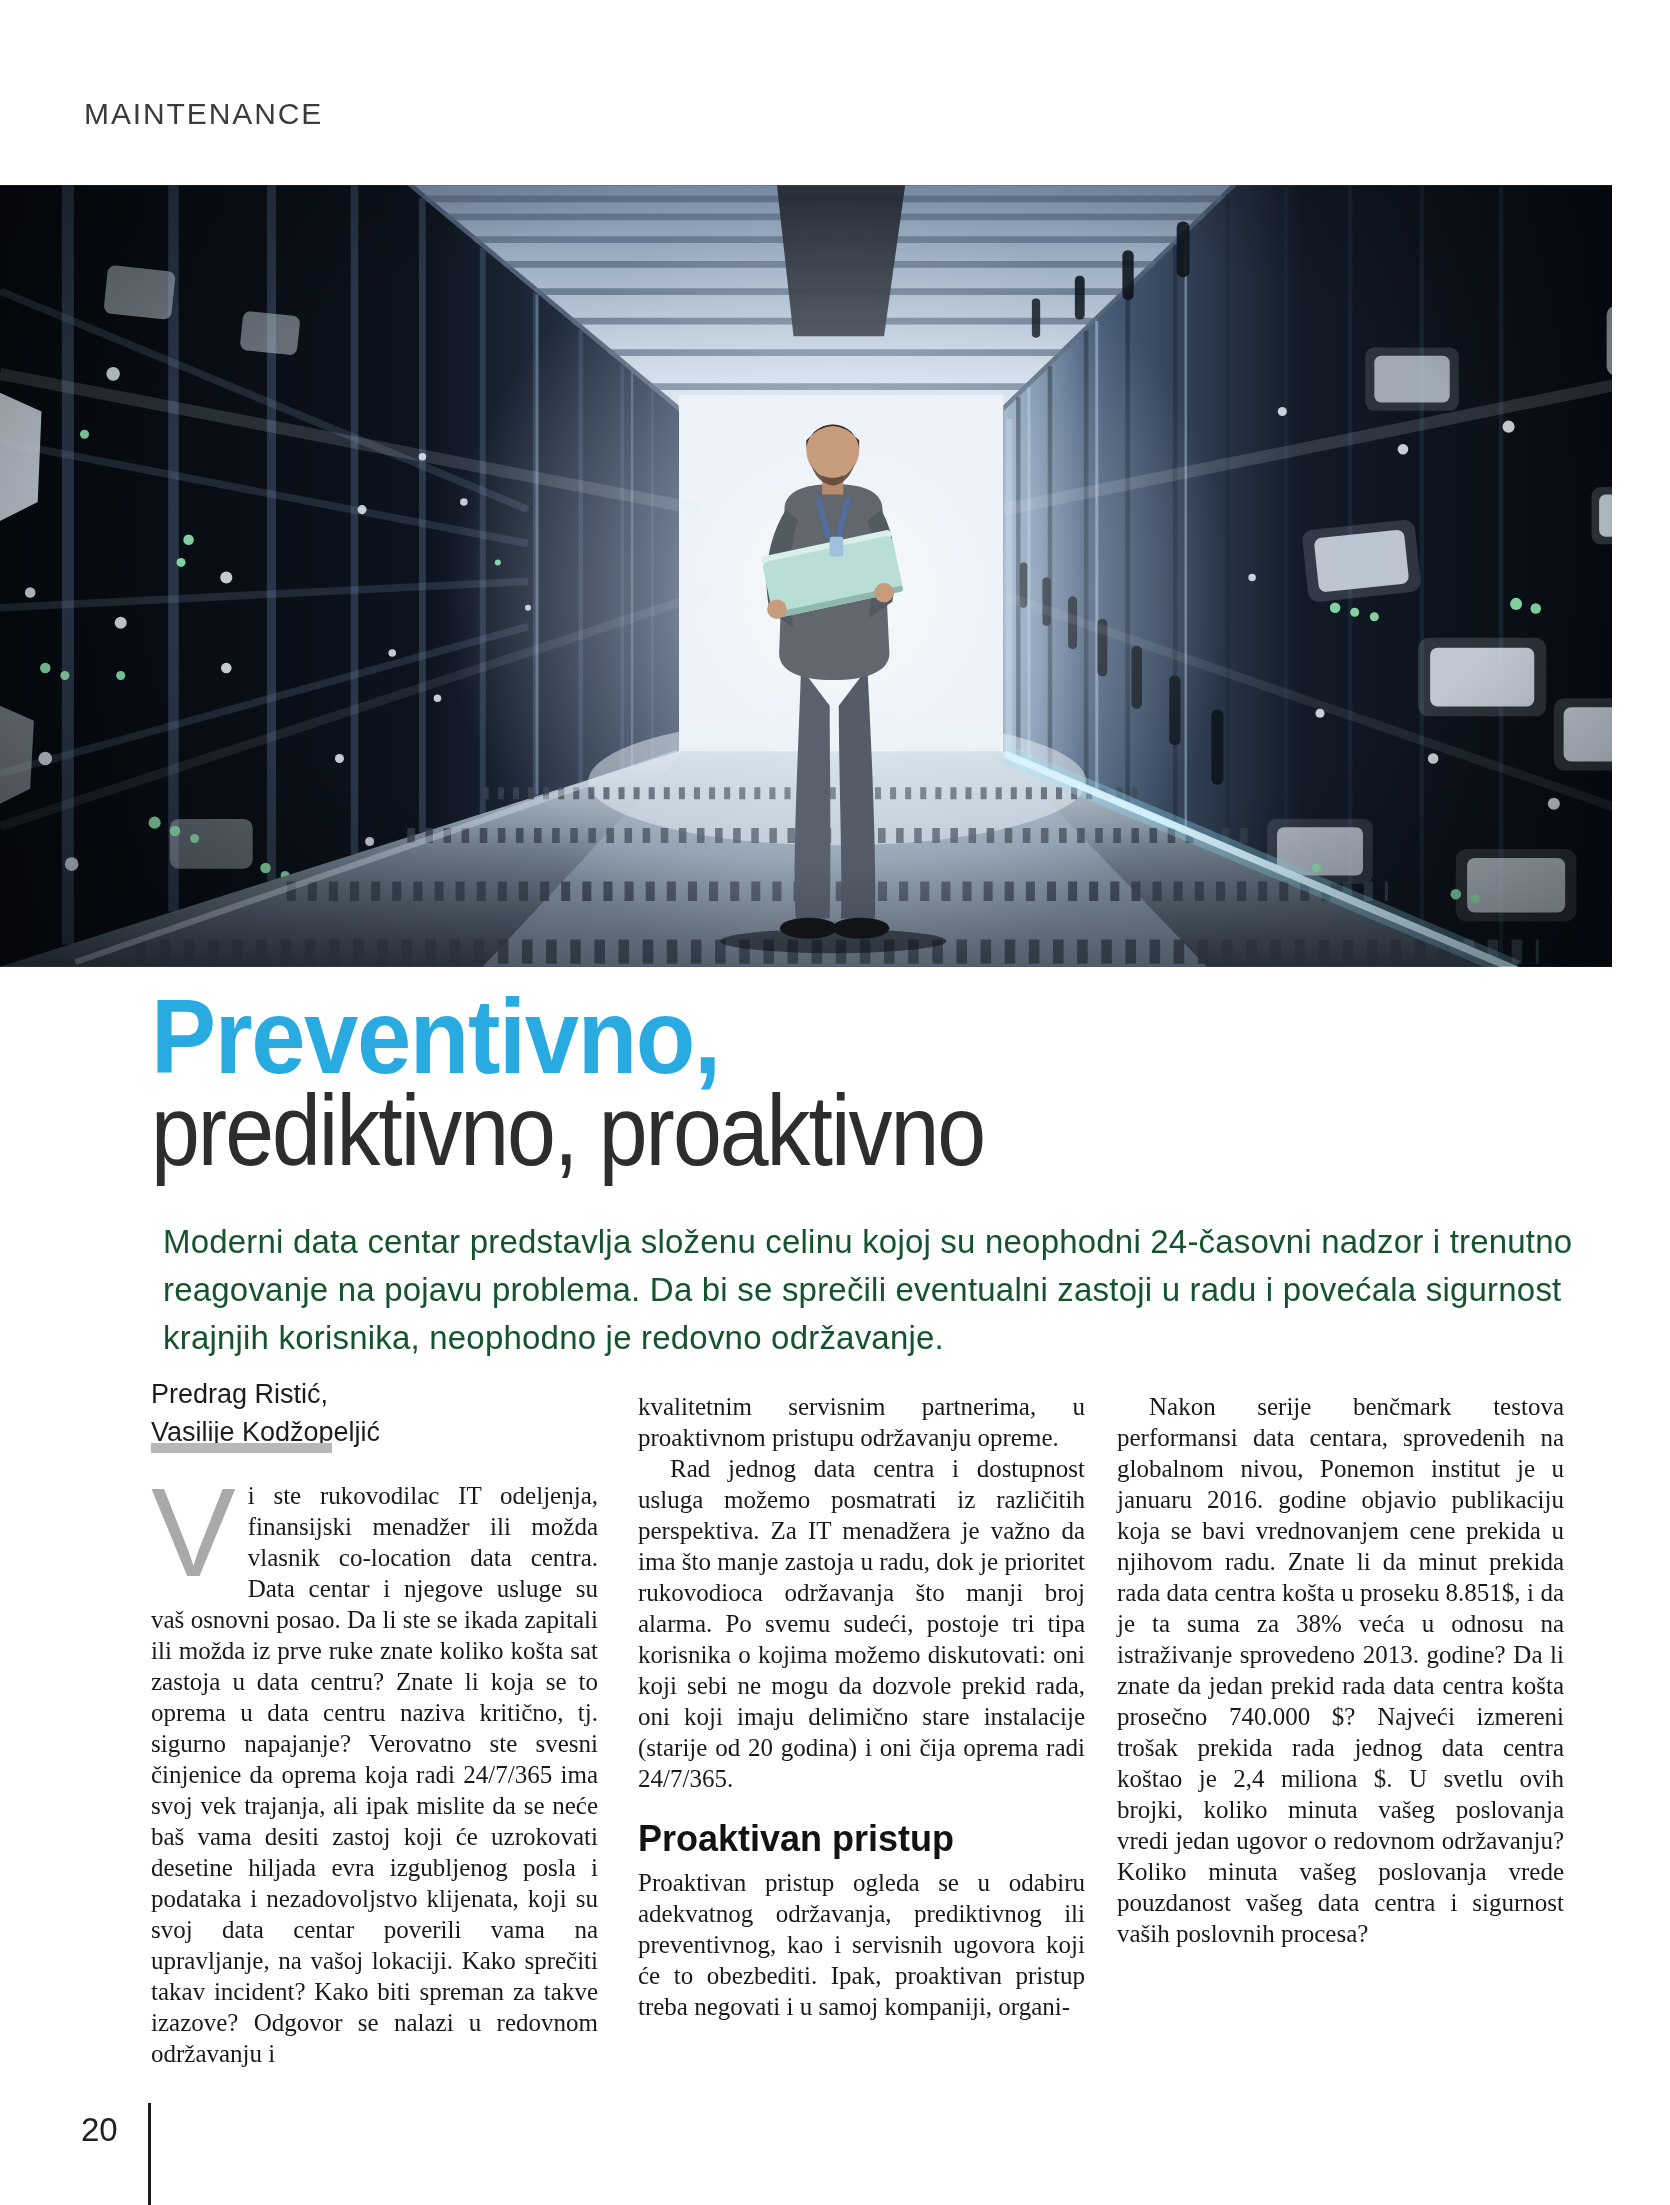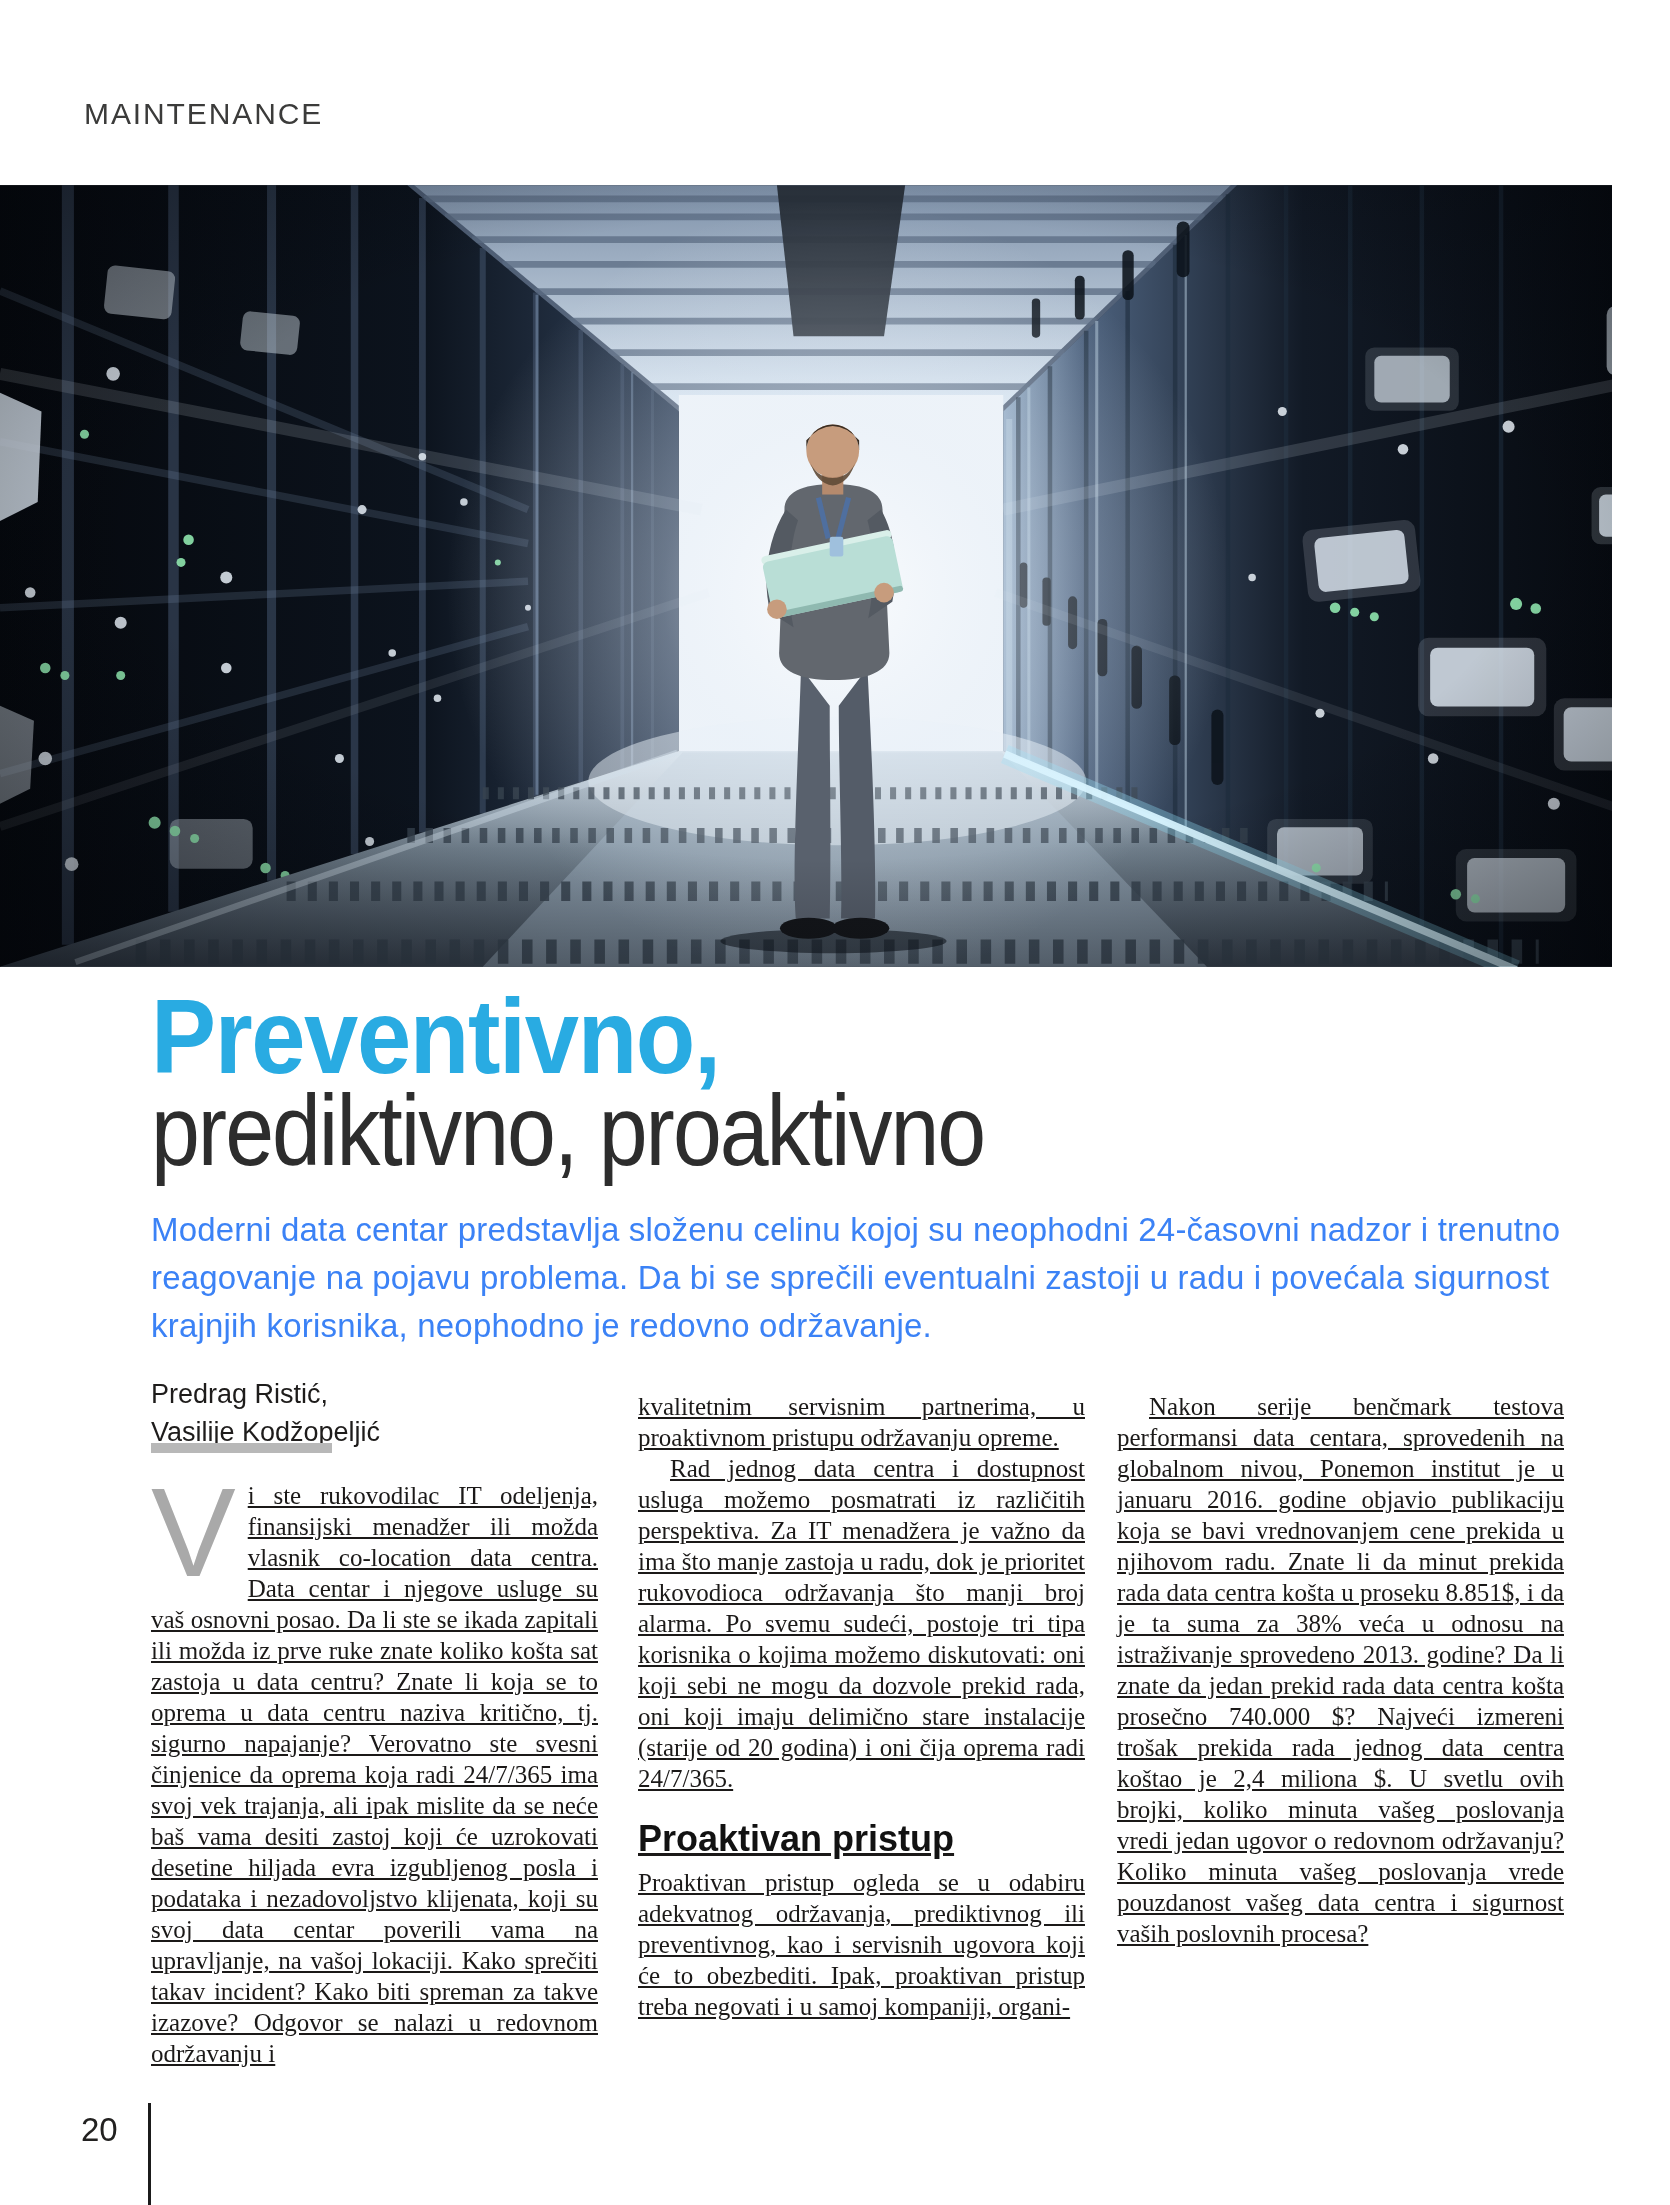--- a/index.html
+++ b/index.html
@@ -9,27 +9,27 @@
           letter-spacing:1.9px;color:#3b3b3a;}
   .photo{position:absolute;left:0;top:185px;width:1670px;height:782px;overflow:hidden;}
   .photo svg{display:block;}
   .title-accent{position:absolute;left:151px;top:983px;font-size:106px;font-weight:700;
           color:#29ABE2;line-height:1;letter-spacing:-1.5px;display:inline-block;
           transform:scaleX(.92);transform-origin:left top;white-space:nowrap;}
   .title-rest{position:absolute;left:151px;top:1080px;font-size:101px;font-weight:300;
           color:#2d2d2d;line-height:1;letter-spacing:-2.3px;display:inline-block;
           transform:scaleX(.87);transform-origin:left top;white-space:nowrap;}
   .lead{position:absolute;left:151px;top:1206px;width:1426px;font-size:33px;font-weight:400;
-          line-height:48px;color:#3b82f6;letter-spacing:0.2px;margin:0;}
+          line-height:48px;color:#14532d;letter-spacing:0.2px;margin:12px;}
   .authors{position:absolute;left:151px;top:1375px;font-size:27px;font-weight:400;
           line-height:38px;color:#1e1c1b;}
   .authors span{display:block;}
   .author-rule{position:absolute;left:151px;top:1443px;width:181px;height:9.8px;background:#b8b8b8;}
   .col{position:absolute;width:447px;font-family:"Liberation Serif",serif;font-size:25px;
-          line-height:31px;color:#1b1918;text-align:justify;text-decoration:underline;}
+          line-height:31px;color:#1b1918;text-align:justify;}
   .col p{margin:0;}
   .col1{left:151px;top:1480px;}
   .col2{left:638px;top:1391px;}
   .col3{left:1117px;top:1391px;}
   .indent{text-indent:32px;}
   .dropcap{float:left;font-family:"Liberation Sans",sans-serif;font-weight:400;
           font-size:127px;line-height:94px;color:#a9a9a9;margin:4.5px 12px 0 0;}
   .subhead{font-family:"Liberation Sans",sans-serif;font-weight:700;font-size:36px;
           line-height:38px;color:#121212;margin:26px 0 9px 0;text-align:left;}
   .subhead span{display:block;}

